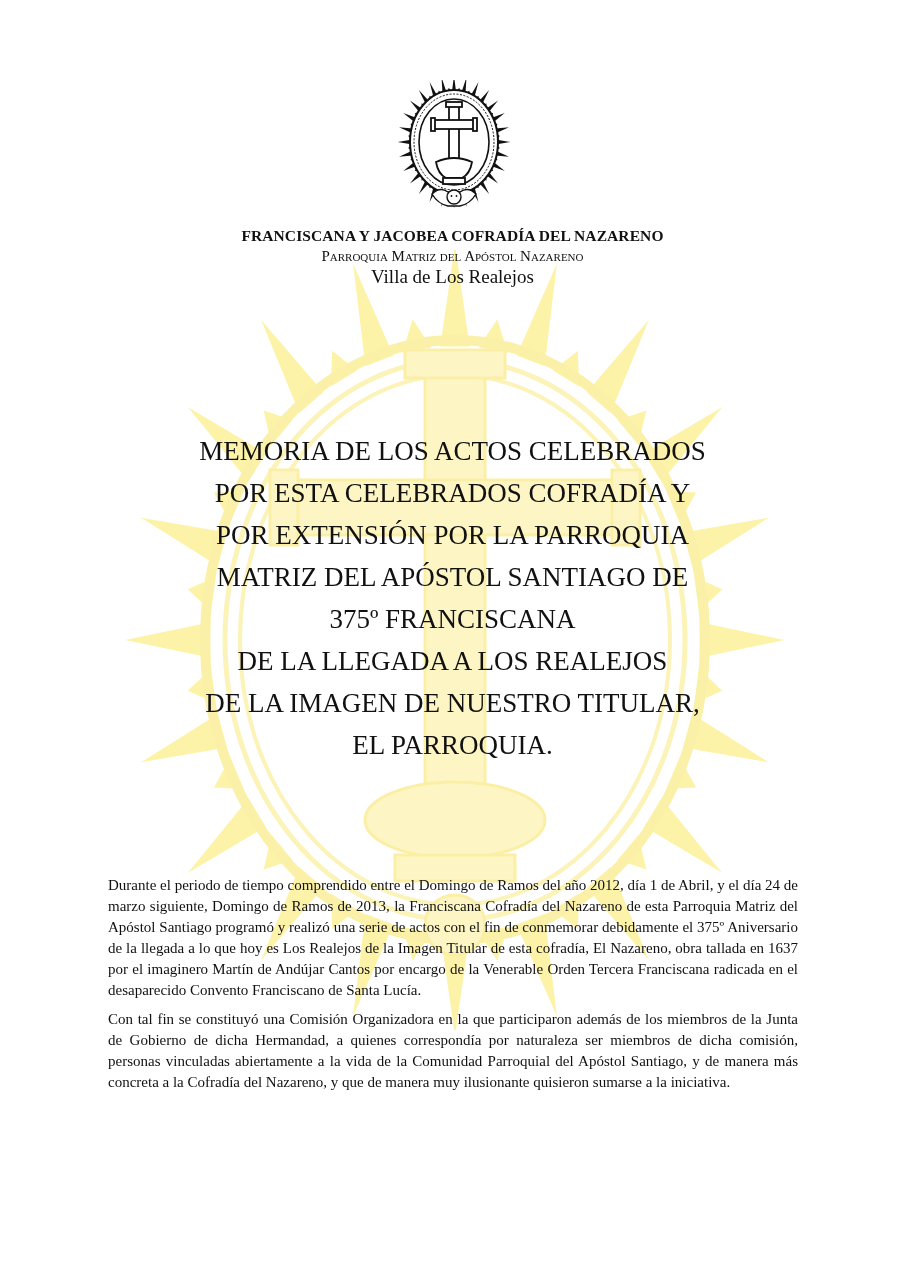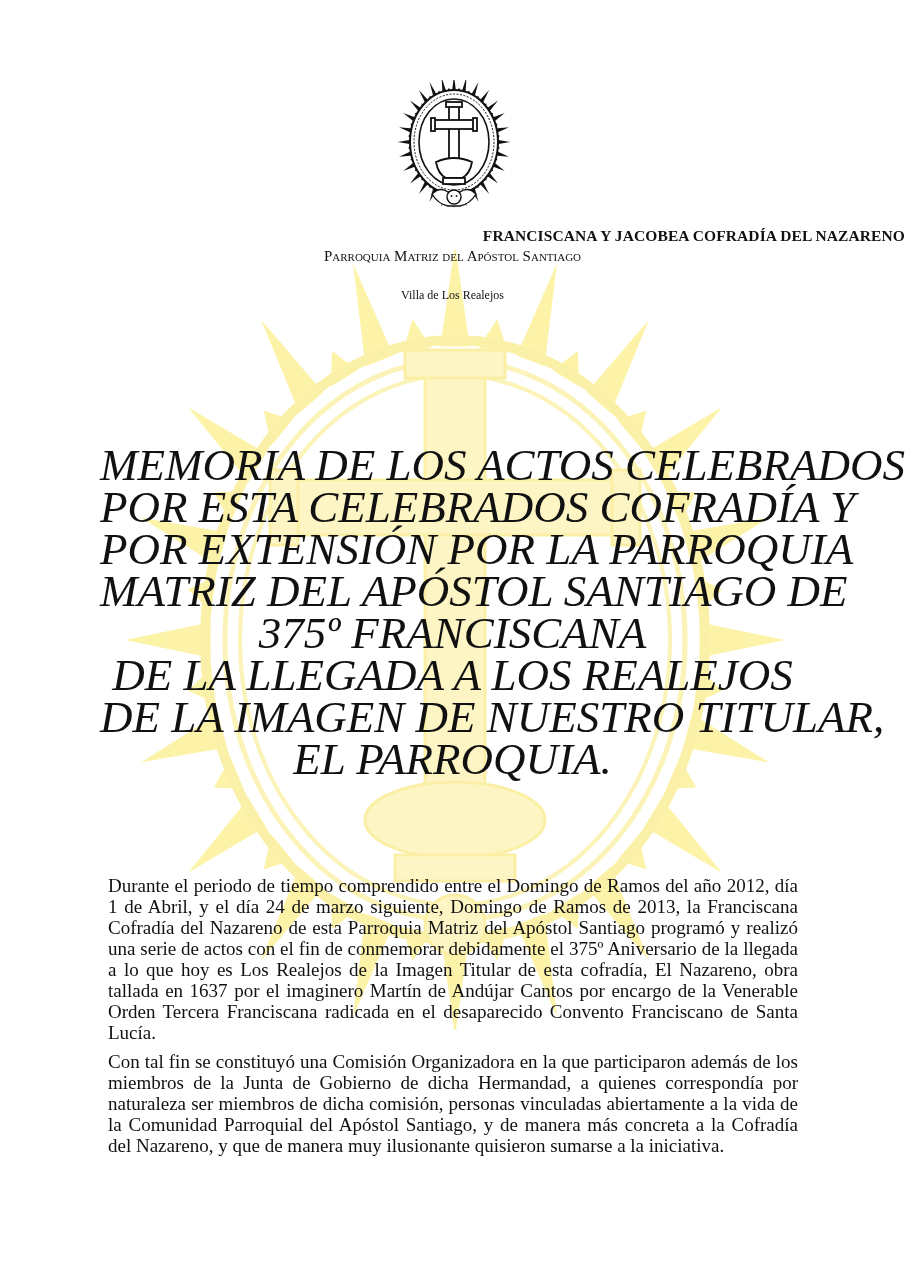--- a/index.html
+++ b/index.html
@@ -1,28 +1,28 @@
 <!DOCTYPE html>
 <html><head>
   <meta charset="utf-8">
   <style>
     html, body { margin: 0; padding: 0; background: #ffffff; }
     body { width: 905px; height: 1280px; position: relative; overflow: hidden;
            font-family: "Liberation Serif", "DejaVu Serif", serif; color: #111; }
     .watermark { position: absolute; left: 110px; top: 250px; width: 690px; height: 780px; z-index: 0; }
     .crest { position: absolute; left: 396px; top: 80px; width: 116px; height: 142px; z-index: 1; }
     .header { position: absolute; left: 0; top: 226px; width: 905px; text-align: center; z-index: 2; }
-    .org { font-weight: bold; font-size: 15.5px; letter-spacing: 0.1px; line-height: 20px; text-align: right; }
+    .org { font-weight: bold; font-size: 15.5px; letter-spacing: 0.1px; line-height: 20px; }
     .parish { font-size: 15px; font-variant: small-caps; line-height: 20px; }
-    .villa { font-size: 12px; line-height: 22px; margin-top: 18px; }
-    .title { position: absolute; left: 100px; top: 444px; width: 705px; text-align: center; z-index: 2;
-             font-size: 45px; line-height: 42px; font-style: italic; }
+    .villa { font-size: 19px; line-height: 22px; }
+    .title { position: absolute; left: 100px; top: 430px; width: 705px; text-align: center; z-index: 2;
+             font-size: 27px; line-height: 42px; }
     .title div { white-space: nowrap; }
     .body { position: absolute; left: 108px; top: 875px; width: 690px; z-index: 2;
-            font-size: 19px; line-height: 21px; text-align: justify; font-family: Liberation Serif, serif; }
+            font-size: 15px; line-height: 21px; text-align: justify; font-family: Liberation Serif, serif; }
     .body p { margin: 0 0 8px 0; }
   </style>
 </head>
 <body>
 
 <svg class="watermark" viewBox="0 0 690 780" xmlns="http://www.w3.org/2000/svg">
   <g fill="none" stroke="#fbefa0" opacity="0.75">
     <g id="rays" stroke-width="16" stroke-linecap="round" stroke="#fcf2b0">
       
     </g>
@@ -161,21 +161,21 @@
   <g fill="#fff" stroke="#111" stroke-width="1.4">
     <path d="M36 114 Q44 106 52 112 L64 112 Q72 106 80 114 Q74 124 64 126 L52 126 Q42 124 36 114 Z"></path>
     <circle cx="58" cy="117" r="7"></circle>
   </g>
   <circle cx="55.5" cy="116" r="0.9" fill="#111"></circle>
   <circle cx="60.5" cy="116" r="0.9" fill="#111"></circle>
 </svg>
 
 <div class="header">
   <div class="org">FRANCISCANA Y JACOBEA COFRADÍA DEL NAZARENO</div>
-  <div class="parish">Parroquia Matriz del Apóstol Santiago</div>
+  <div class="parish">Parroquia Matriz del Apóstol Nazareno</div>
   <div class="villa">Villa de Los Realejos</div>
 </div>
 
 <div class="title">
   <div>MEMORIA DE LOS ACTOS CELEBRADOS</div>
   <div>POR ESTA CELEBRADOS COFRADÍA Y</div>
   <div>POR EXTENSIÓN POR LA PARROQUIA</div>
   <div>MATRIZ DEL APÓSTOL SANTIAGO DE</div>
   <div>375º FRANCISCANA</div>
   <div>DE LA LLEGADA A LOS REALEJOS</div>

